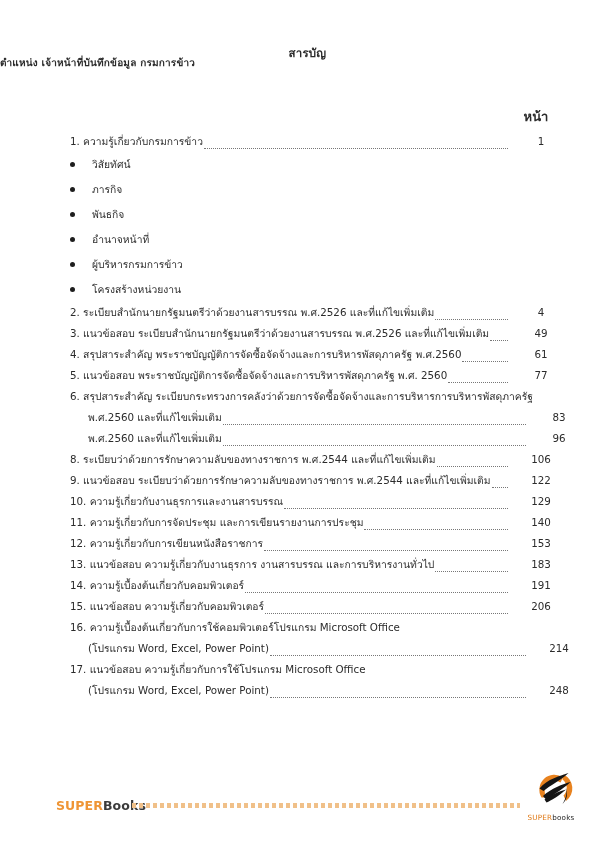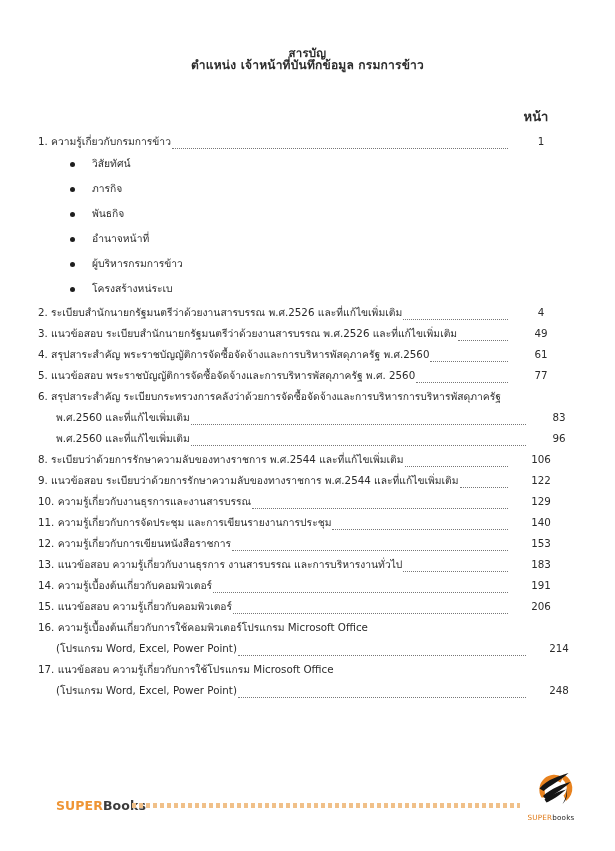--- a/index.html
+++ b/index.html
@@ -31,22 +31,22 @@
     font-weight: bold;
     letter-spacing: 0.2px;
     color: #2b2b2b;
     margin-top: 12px;
   }
   .doc-subtitle {
     position: absolute;
     top: 55px;
     left: 0;
     width: 615px;
-    text-align: center;
-    font-size: 12px;
+    text-align: left;
+    font-size: 10px;
     font-weight: bold;
     letter-spacing: 0.2px;
     color: #2b2b2b;
   }
   .page-col-header {
     position: absolute;
     top: 106px;
     left: 505px;
     width: 62px;
     text-align: center;
@@ -77,20 +77,21 @@
     line-height: 21px;
     color: #2b2b2b;
     white-space: nowrap;
   }
   .entry-row.cont {
     padding-left: 18px;
   }
   .entry-label {
     flex: 0 0 auto;
     padding-right: 1px;
+    margin-left: 32px;
   }
   .leader {
     flex: 1 1 auto;
     min-width: 4px;
     position: relative;
     height: 14px;
     overflow: hidden;
   }
   .leader::after {
     content: "";
@@ -127,21 +128,21 @@
     padding-left: 32px;
   }
   .bullet-dot {
     flex: 0 0 auto;
     width: 5px;
     height: 5px;
     border-radius: 50%;
     background: #1e1e1e;
     margin-right: 17px;
   }
-  .bullet-text { flex: 0 0 auto; font-family: Liberation Mono, monospace; }
+  .bullet-text { flex: 0 0 auto; }
 
   
   .footer {
     position: absolute;
     left: 0;
     bottom: 18px;
     width: 615px;
     height: 66px;
   }
   .footer-wordmark {
@@ -228,21 +229,21 @@
           <li class="bullet-item">
             <span class="bullet-dot"></span>
             <span class="bullet-text">อำนาจหน้าที่</span>
           </li>
           <li class="bullet-item">
             <span class="bullet-dot"></span>
             <span class="bullet-text">ผู้บริหารกรมการข้าว</span>
           </li>
           <li class="bullet-item">
             <span class="bullet-dot"></span>
-            <span class="bullet-text">โครงสร้างหน่ระเบ</span>
+            <span class="bullet-text">โครงสร้างหน่วยงาน</span>
           </li>
         </ul>
       </div>
       <div class="toc-entry">
         <div class="entry-row">
           <span class="entry-label">2. ระเบียบสำนักนายกรัฐมนตรีว่าด้วยงานสารบรรณ พ.ศ.2526 และที่แก้ไขเพิ่มเติม</span>
           <span class="leader"></span>
           <span class="entry-page">4</span>
         </div>
       </div>

